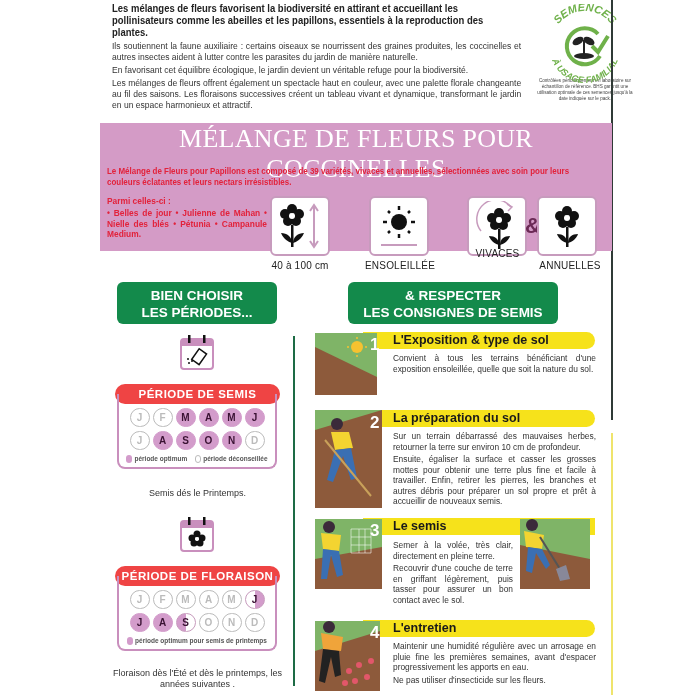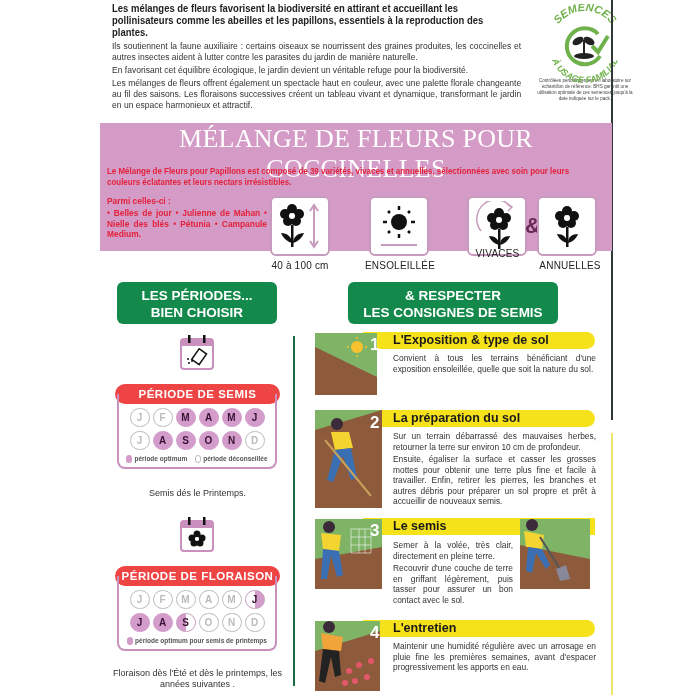--- a/index.html
+++ b/index.html
@@ -160,22 +160,22 @@
     <circle cx="20" cy="17" r="3" fill="#fff"></circle>
     <rect x="19" y="26" width="2.5" height="20" fill="#111"></rect>
     <path d="M20,42 C12,40 10,33 10,33 C16,33 20,36 20,42Z" fill="#111"></path>
     <path d="M21,42 C29,40 31,33 31,33 C25,33 21,36 21,42Z" fill="#111"></path>
   </svg>
 </div>
 <div class="feat-label" style="left:460px;top:248px;width:75px;">VIVACES</div>
 <div class="feat-label" style="left:530px;top:260px;width:80px;">ANNUELLES</div>
 
 <div class="ghead" style="left:117px;top:282px;width:160px;height:42px;">
+  <div>BIEN CHOISIR</div>
   <div>LES PÉRIODES...</div>
-  <div>BIEN CHOISIR</div>
 </div>
 <div class="ghead" style="left:348px;top:282px;width:210px;height:42px;">
   <div>&amp; RESPECTER</div>
   <div>LES CONSIGNES DE SEMIS</div>
 </div>
 
 <div class="vline"></div>
 
 <svg class="cal-icon" style="left:177px;top:333px;" viewBox="0 0 40 40">
   <rect x="4" y="6" width="32" height="30" rx="3" fill="#fff" stroke="#c98fbd" stroke-width="2"></rect>
@@ -336,13 +336,14 @@
         <circle cx="40" cy="60" r="3"></circle>
         <circle cx="56" cy="40" r="3"></circle>
         <circle cx="30" cy="62" r="3"></circle>
       </g>
   </svg>
 </div>
 <div class="step-num" style="left:370px;top:623px;">4</div>
 <div class="step-title" style="left:393px;top:621px;">L'entretien</div>
 <div class="step-text" style="left:393px;top:641px;width:203px;">
   <p>Maintenir une humidité régulière avec un arrosage en pluie fine les premières semaines, avant d'espacer progressivement les apports en eau.</p>
+  <p>Ne pas utiliser d'insecticide sur les fleurs.</p>
 </div>
 
 </body></html>

